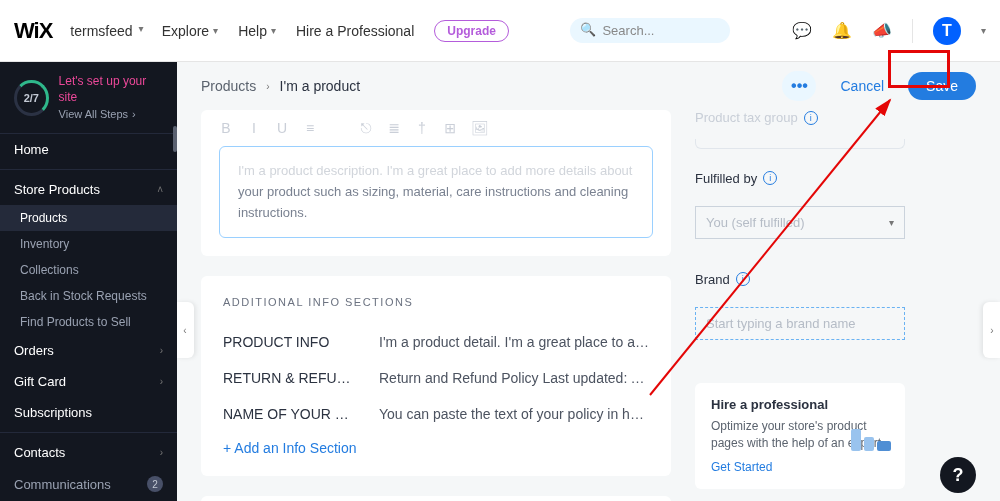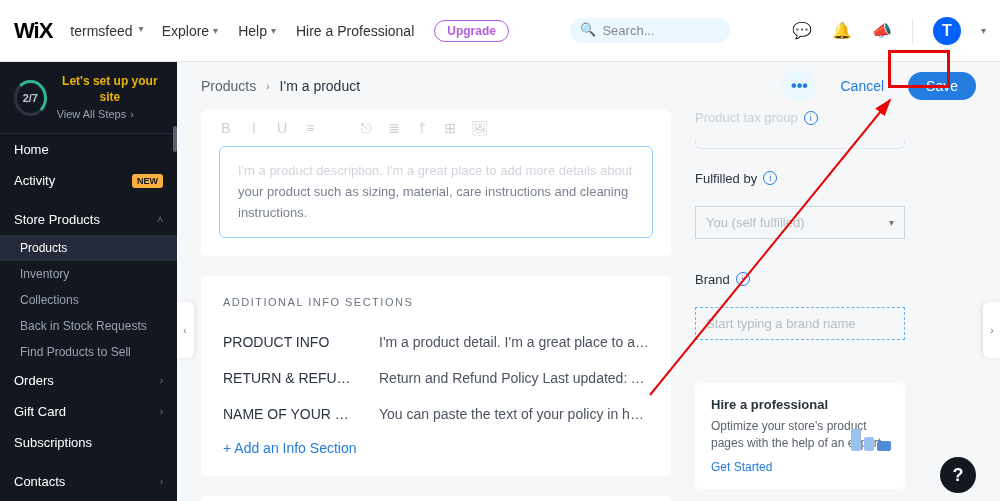--- a/index.html
+++ b/index.html
@@ -23,21 +23,21 @@
   
   .main { display:flex; height:451px; }
 
   
   .sidebar { width:177px; background:#131720; color:#c3c9d4; display:flex; flex-direction:column; font-size:13px; position:relative; }
   .scroll-ind { position:absolute; right:0; top:64px; width:4px; height:26px; background:#5a6170; border-radius:2px; }
   .setup { display:flex; align-items:center; padding:12px 14px; gap:10px; border-bottom:1px solid #23293a; }
   .ring { width:36px; height:36px; border-radius:50%; border:3px solid #2b3244; border-right-color:#2fb88b; border-top-color:#2fb88b; display:flex; align-items:center; justify-content:center; font-size:11px; font-weight:700; transform:rotate(0deg); }
   .ring span{ display:inline-block; }
   .setup-txt { font-size:12px; line-height:1.3; }
-  .setup-txt .title { color:#eab308; font-weight:700;text-align:center; }
+  .setup-txt .title { color:#ec4899; font-weight:400; }
   .setup-txt .link { color:#9aa2b2; font-size:11px; display:flex; align-items:center; gap:4px; margin-top:2px; cursor:pointer; }
   .nav-group { display:flex; flex-direction:column; }
   .nav-item { padding:8px 14px; display:flex; align-items:center; justify-content:space-between; cursor:pointer; color:#c3c9d4; }
   .nav-item.hdr { color:#fff; font-weight:500; }
   .nav-item .badge-new { background:#fbb040; color:#131720; font-size:9px; font-weight:700; border-radius:3px; padding:2px 5px; }
   .nav-sub { padding:6px 14px 6px 20px; font-size:12px; color:#9aa2b2; display:flex; justify-content:space-between; cursor:pointer; }
   .nav-sub.active { background:#242a3a; color:#fff; }
   .divider { height:1px; background:#23293a; margin:4px 0; }
   .count-badge { background:#485068; color:#c3c9d4; font-size:10px; border-radius:50%; width:16px; height:16px; display:flex; align-items:center; justify-content:center; }
 
@@ -134,24 +134,20 @@
       <div class="setup-txt">
         <div class="title">Let's set up your site</div>
         <div class="link">
             <span>View All Steps</span>
             <span>›</span>
           </div>
       </div>
     </div>
     <div class="nav-group">
       <div class="nav-item hdr">Home</div>
-      <div class="nav-item hdr">
-        <span>Activity</span>
-        <span class="badge-new">NEW</span>
-      </div>
     </div>
     <div class="divider"></div>
     <div class="nav-item hdr">
       <span>Store Products</span>
       <span class="chev">˄</span>
     </div>
     <div class="nav-sub active">Products</div>
     <div class="nav-sub">Inventory</div>
     <div class="nav-sub">Collections</div>
     <div class="nav-sub">Back in Stock Requests</div>

